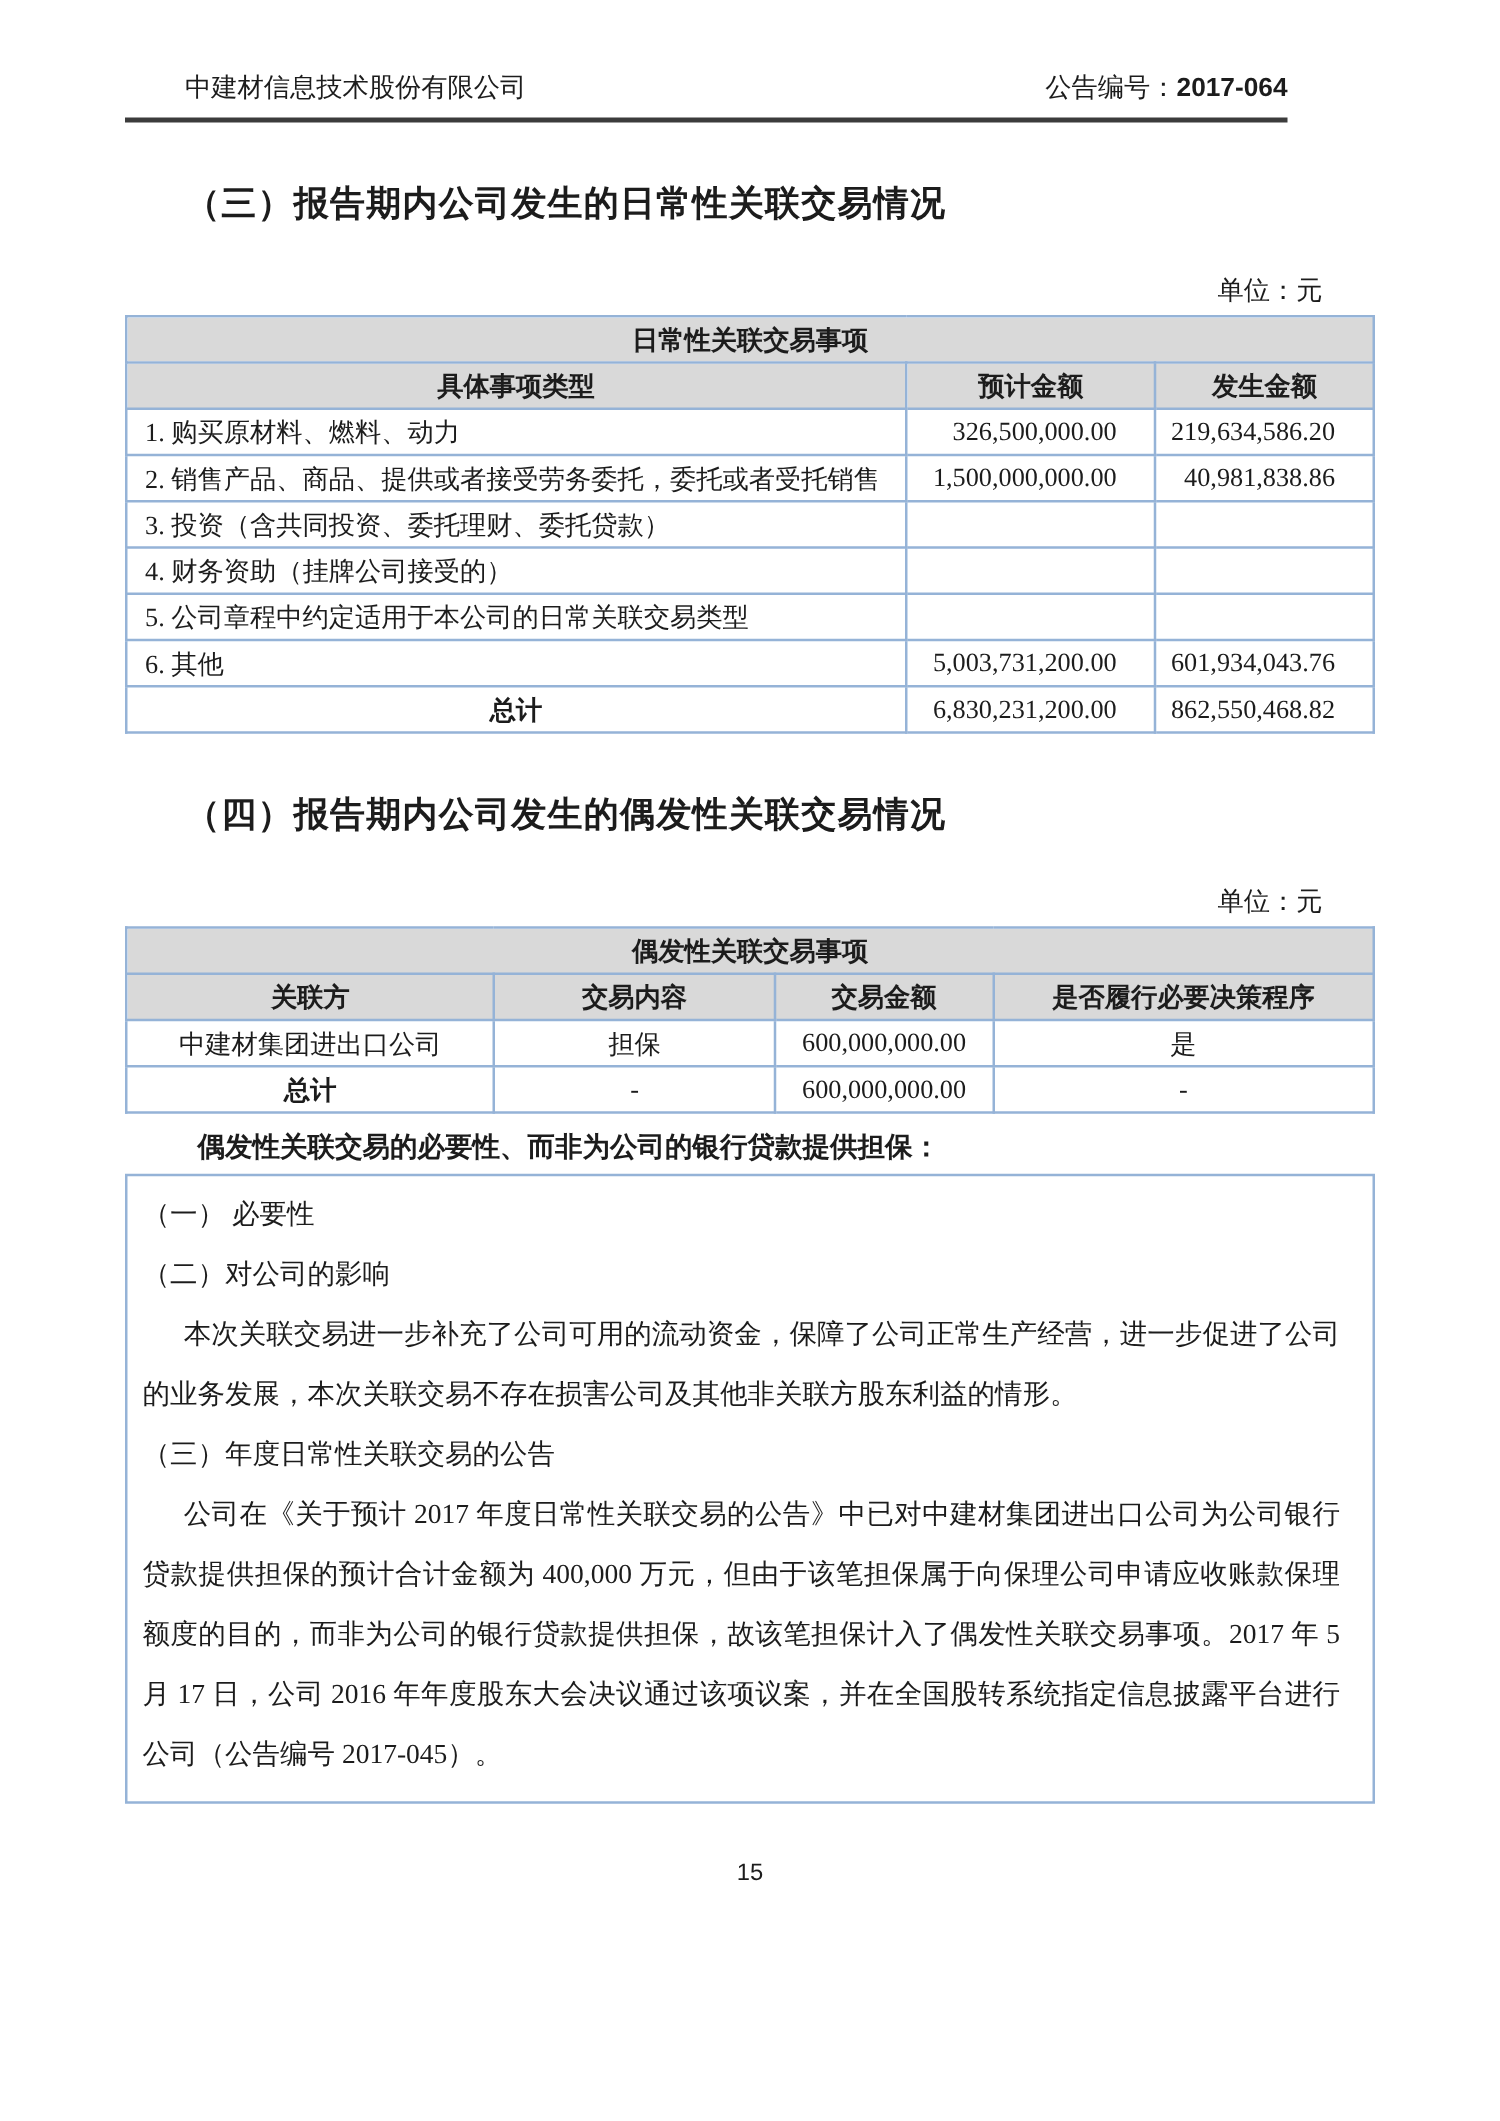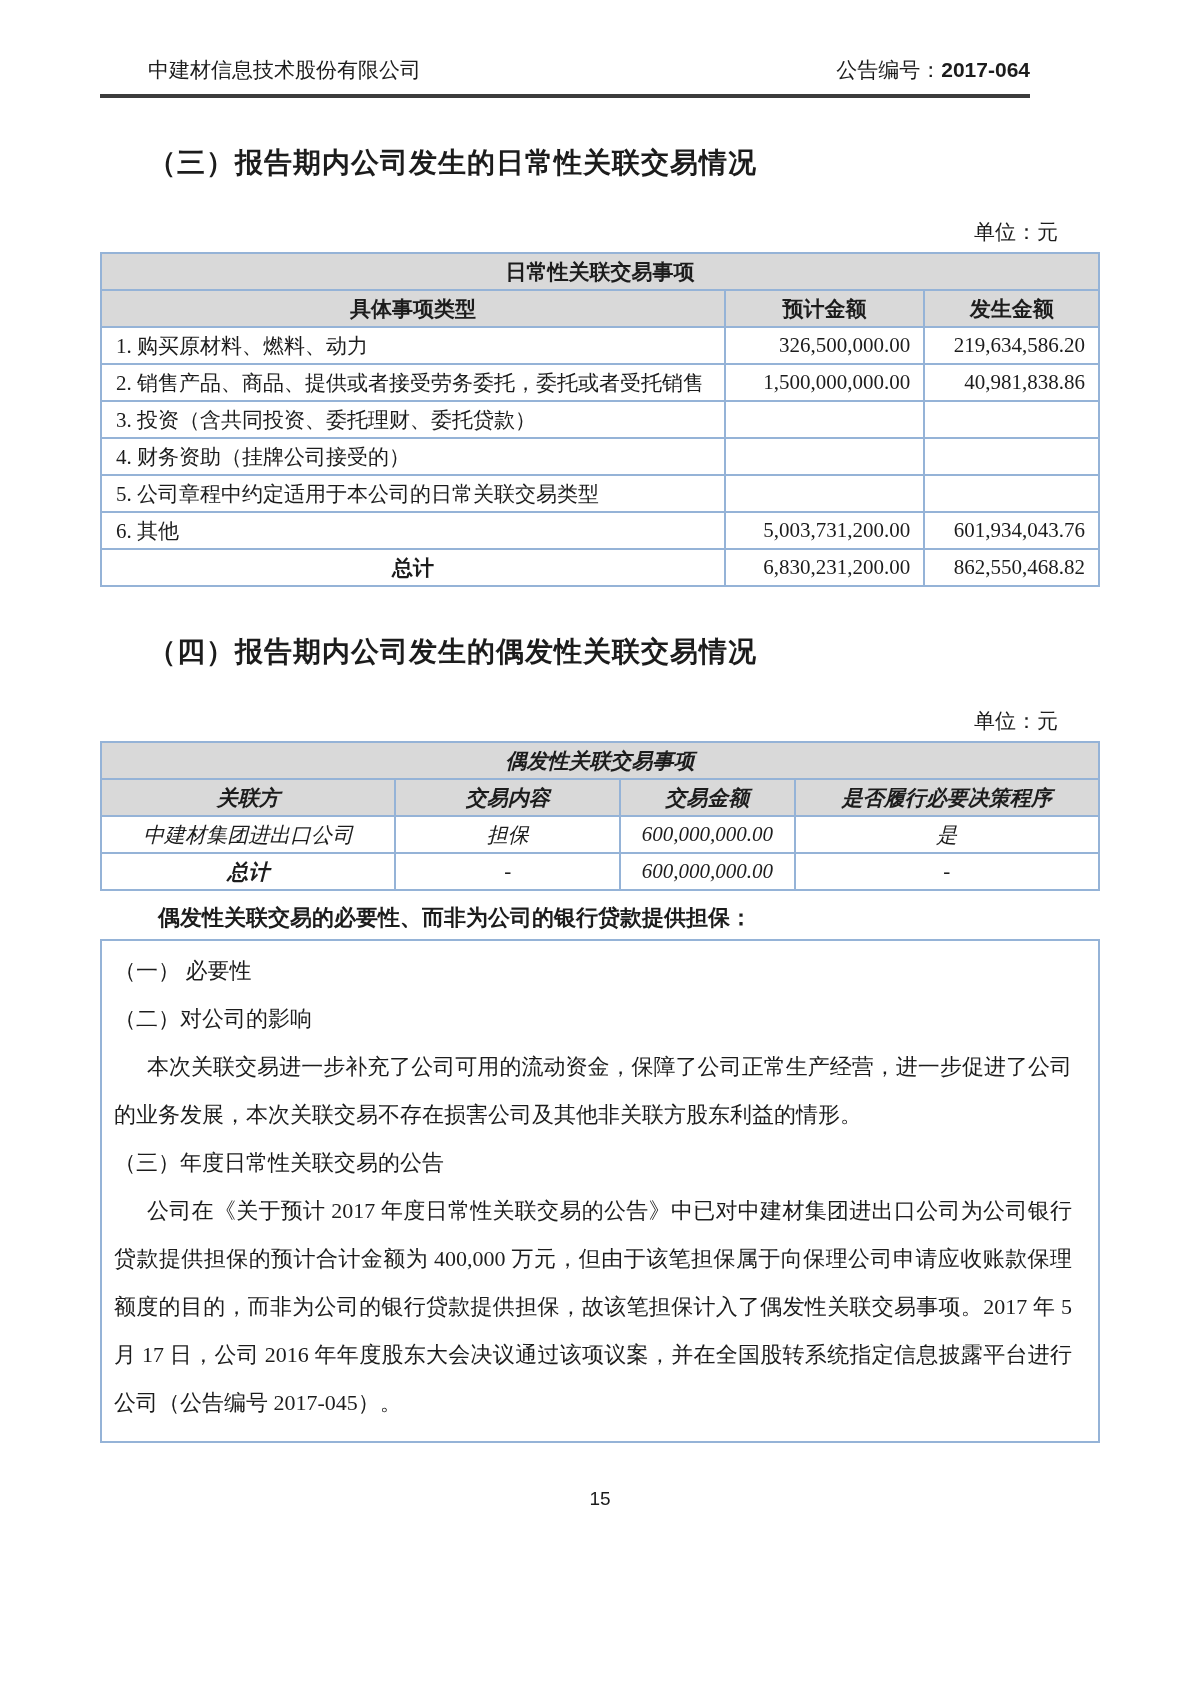--- a/index.html
+++ b/index.html
@@ -66,27 +66,27 @@
   }
   table, td { border: 2px solid var(--table-border); }
   td { height: 37px; padding: 2px 6px; overflow: hidden; white-space: nowrap; }
   .caption-row td, .head-row td {
     background: var(--header-fill);
     text-align: center;
     font-family: "Liberation Sans", "DejaVu Sans", sans-serif;
     font-weight: bold;
   }
   .t1 .item-cell { text-align: left; padding-left: 14px; }
-  .t1 .num-cell { text-align: right; padding-right: 13px; }
+  .t1 .num-cell { text-align: right; padding-right: 30px; }
   .t1 .total-label {
     text-align: center;
     font-family: "Liberation Sans", "DejaVu Sans", sans-serif;
     font-weight: bold;
   }
-  .t2 td { text-align: center; font-style: italic; }
+  .t2 td { text-align: center; }
   .t2 .total-label {
     font-family: "Liberation Sans", "DejaVu Sans", sans-serif;
     font-weight: bold;
   }
   
   .impact-label {
     margin: 12px 100px 6px 100px;
     padding-left: 58px;
     font-family: "Liberation Sans", "DejaVu Sans", sans-serif;
     font-weight: bold;

